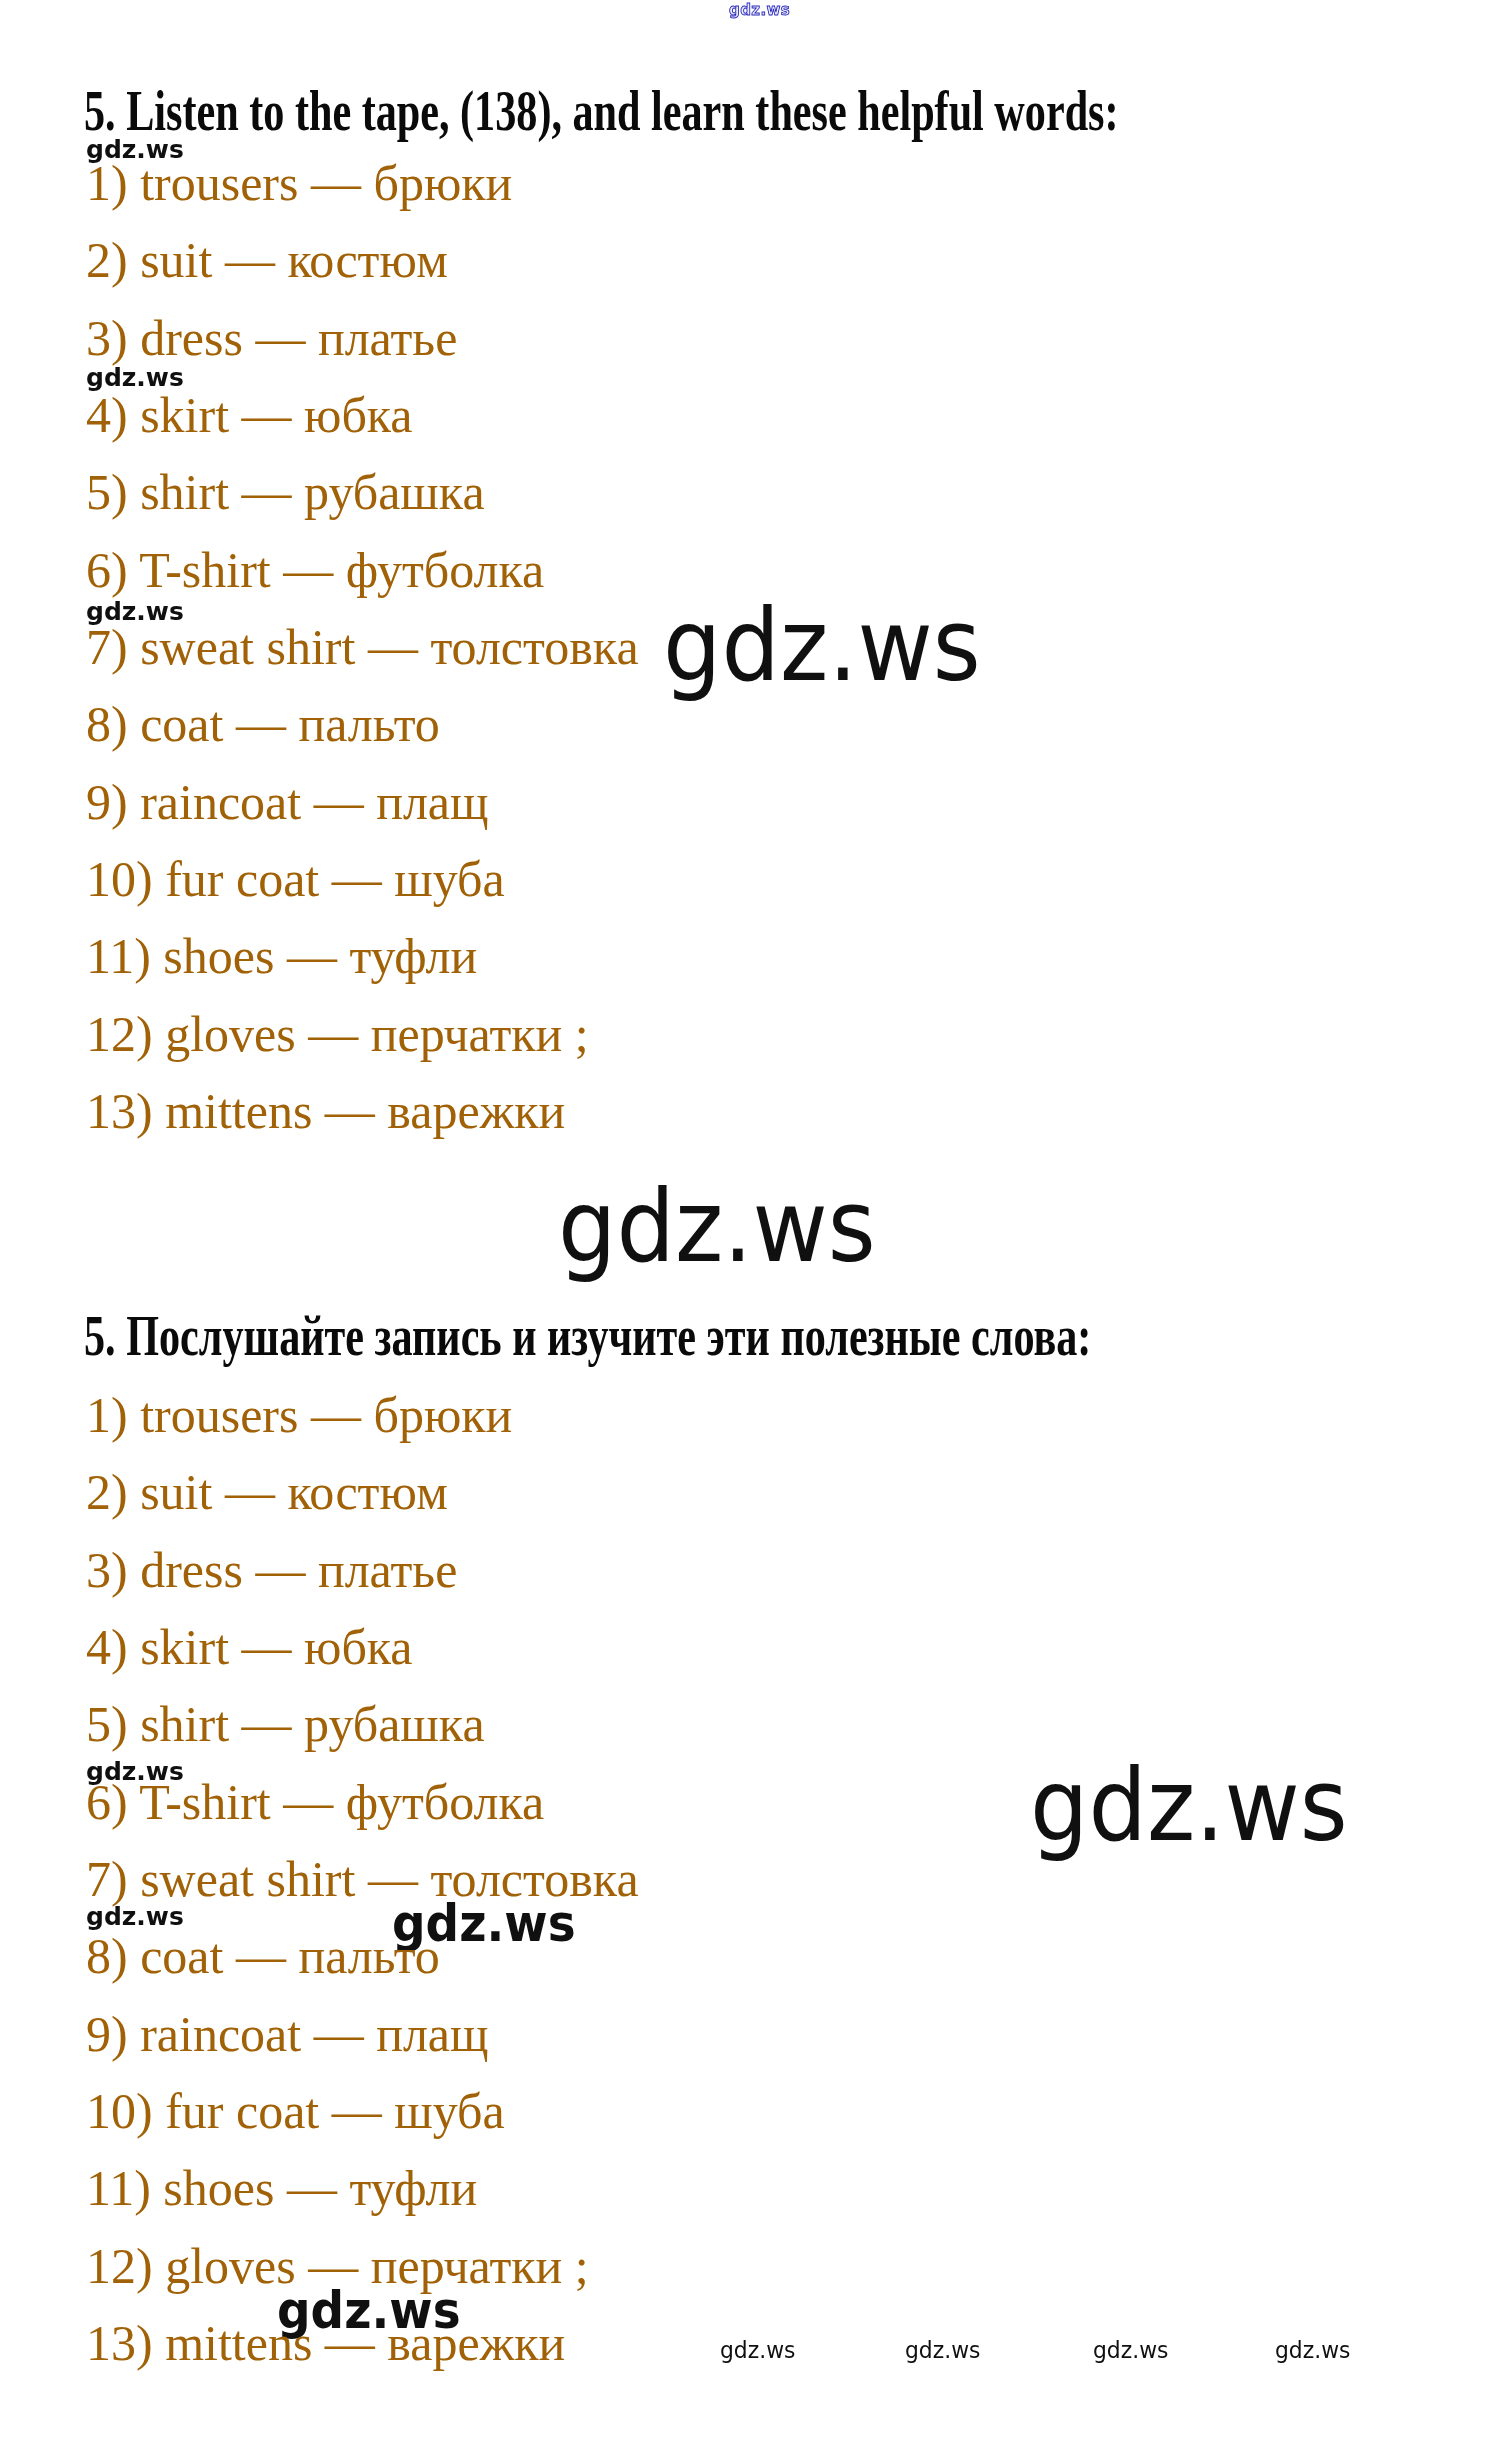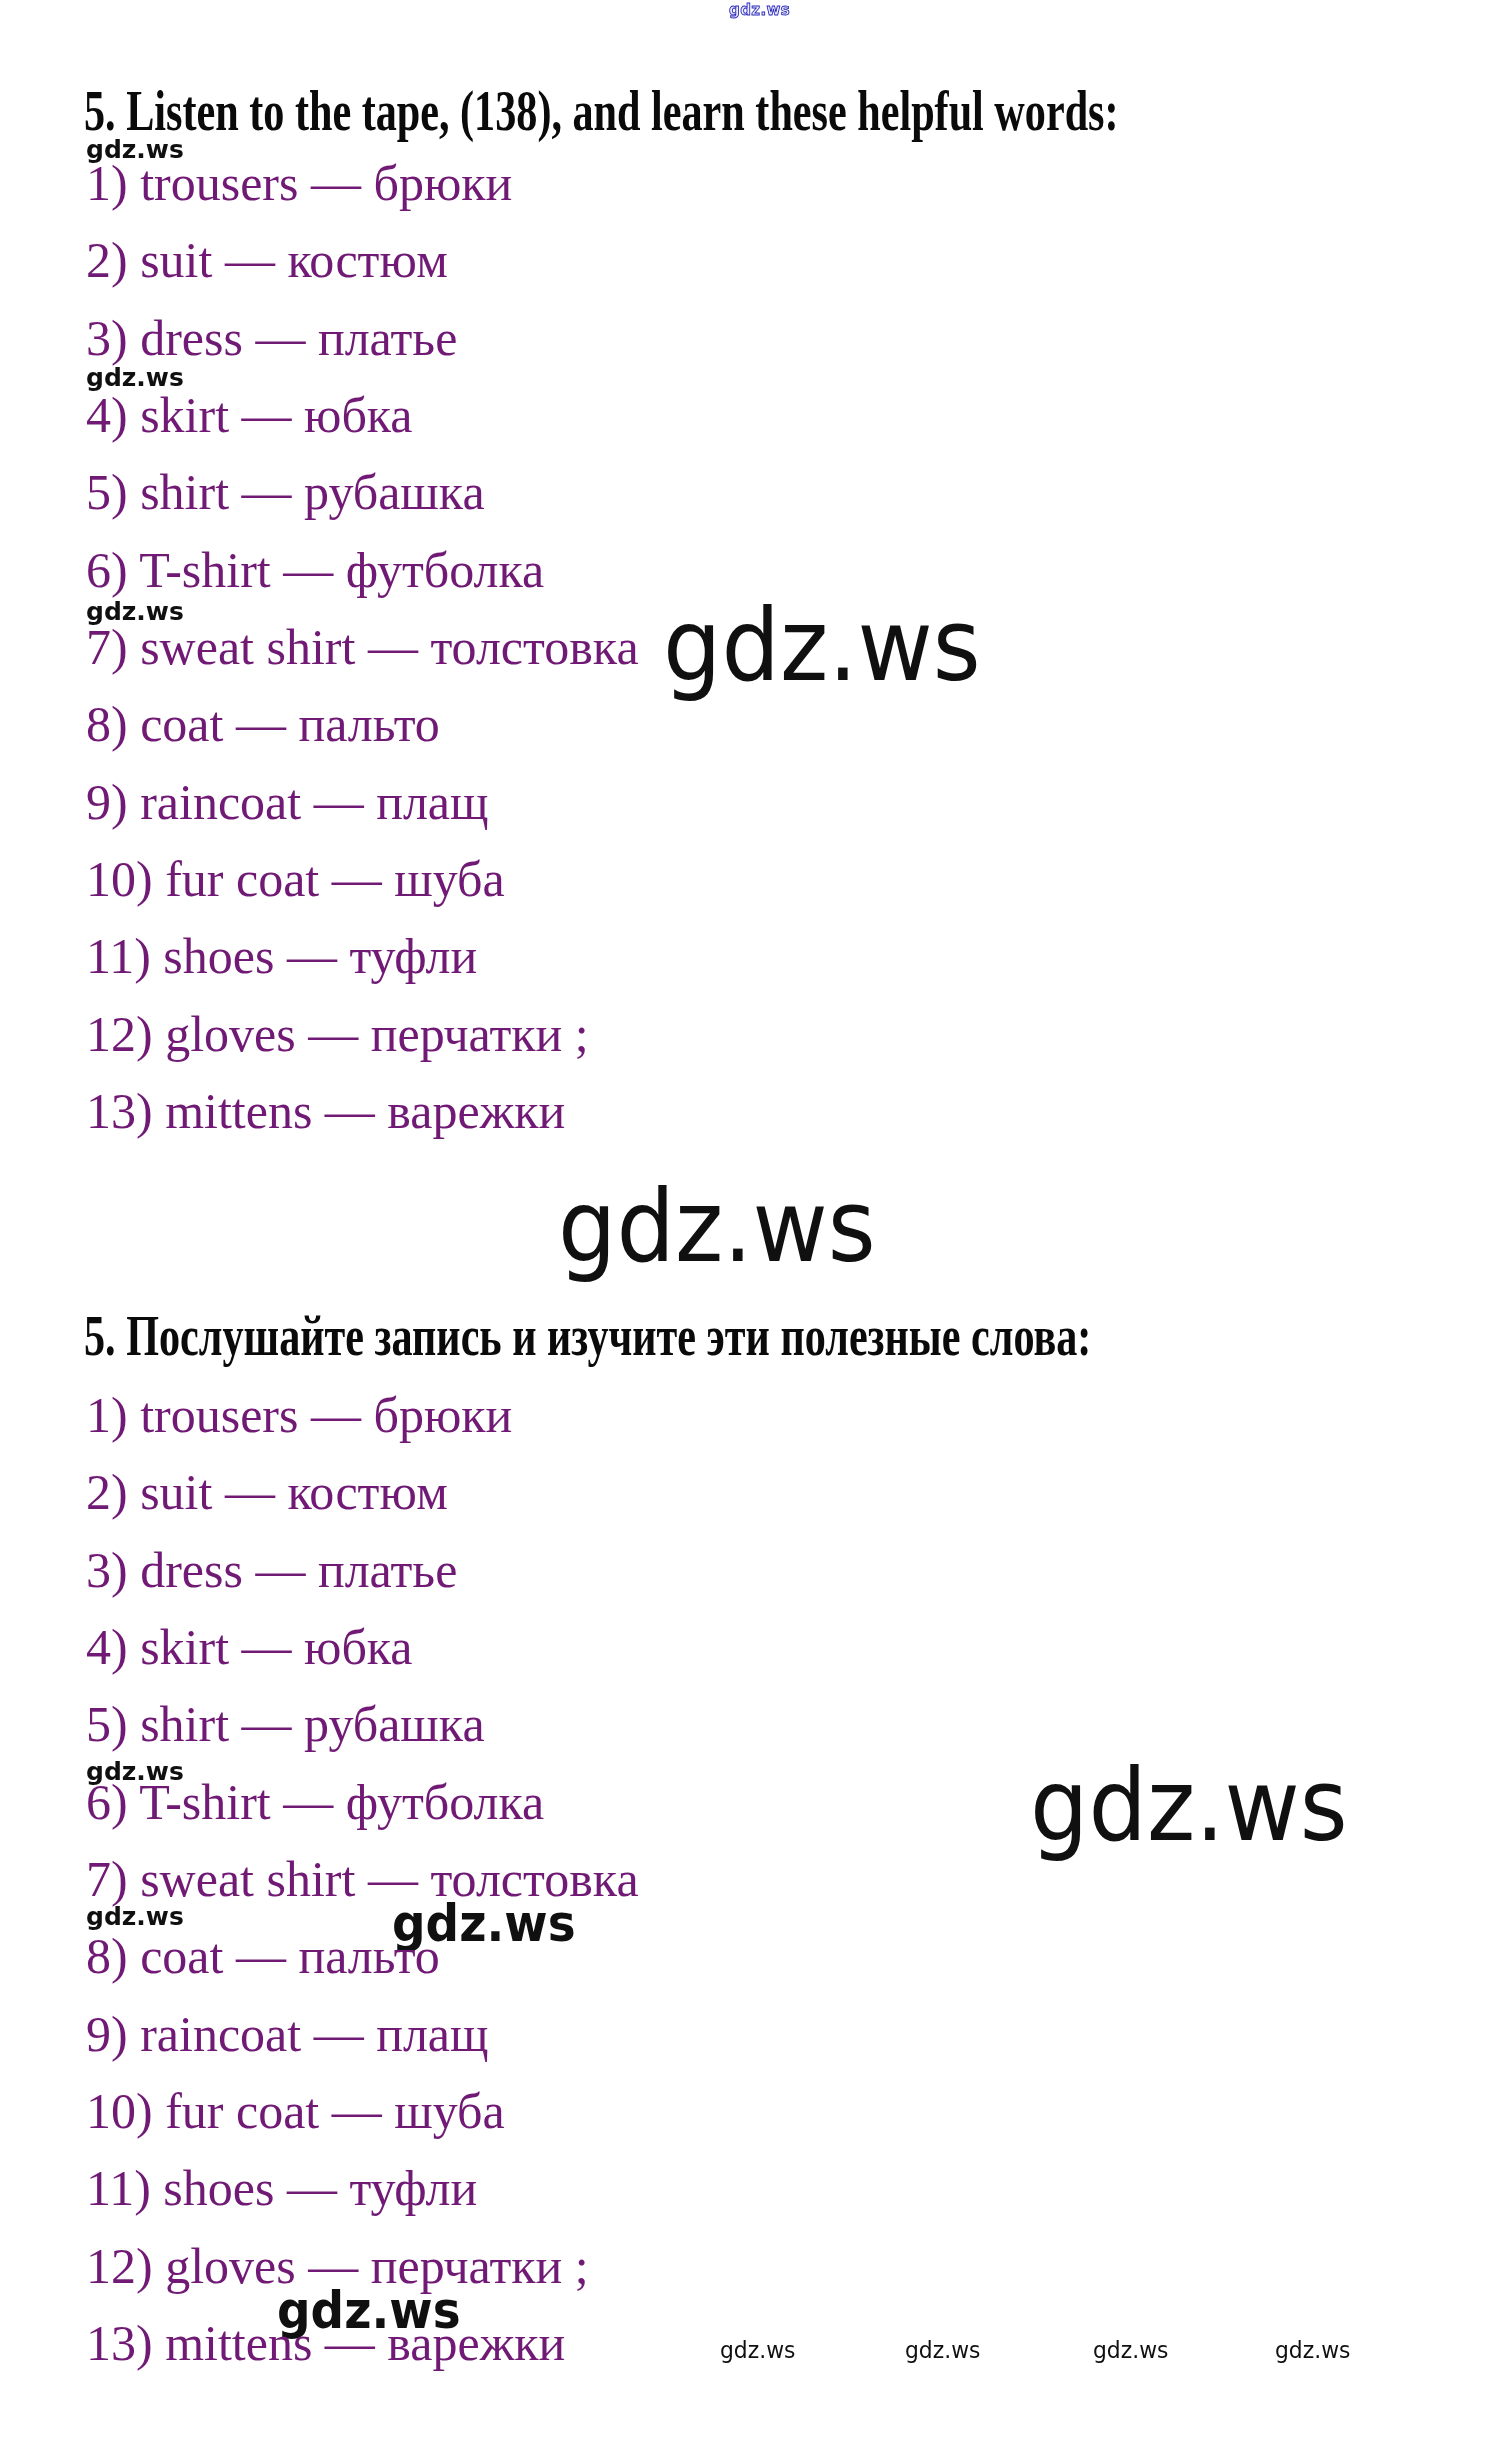--- a/index.html
+++ b/index.html
@@ -28,21 +28,21 @@
     transform-origin: left center;
     color: #0a0a0a;
   }
   .item {
     position: absolute;
     left: 86px;
     font-family: "Liberation Serif", "DejaVu Serif", serif;
     font-size: 50px;
     line-height: 55px;
     white-space: nowrap;
-    color: #701a75;
+    color: #a16207;
   }
   .wm {
     position: absolute;
     font-family: "DejaVu Sans", "Liberation Sans", sans-serif;
     color: #101010;
     white-space: nowrap;
     line-height: 1;
     transform-origin: left top;
   }
   .wm-tiny {

